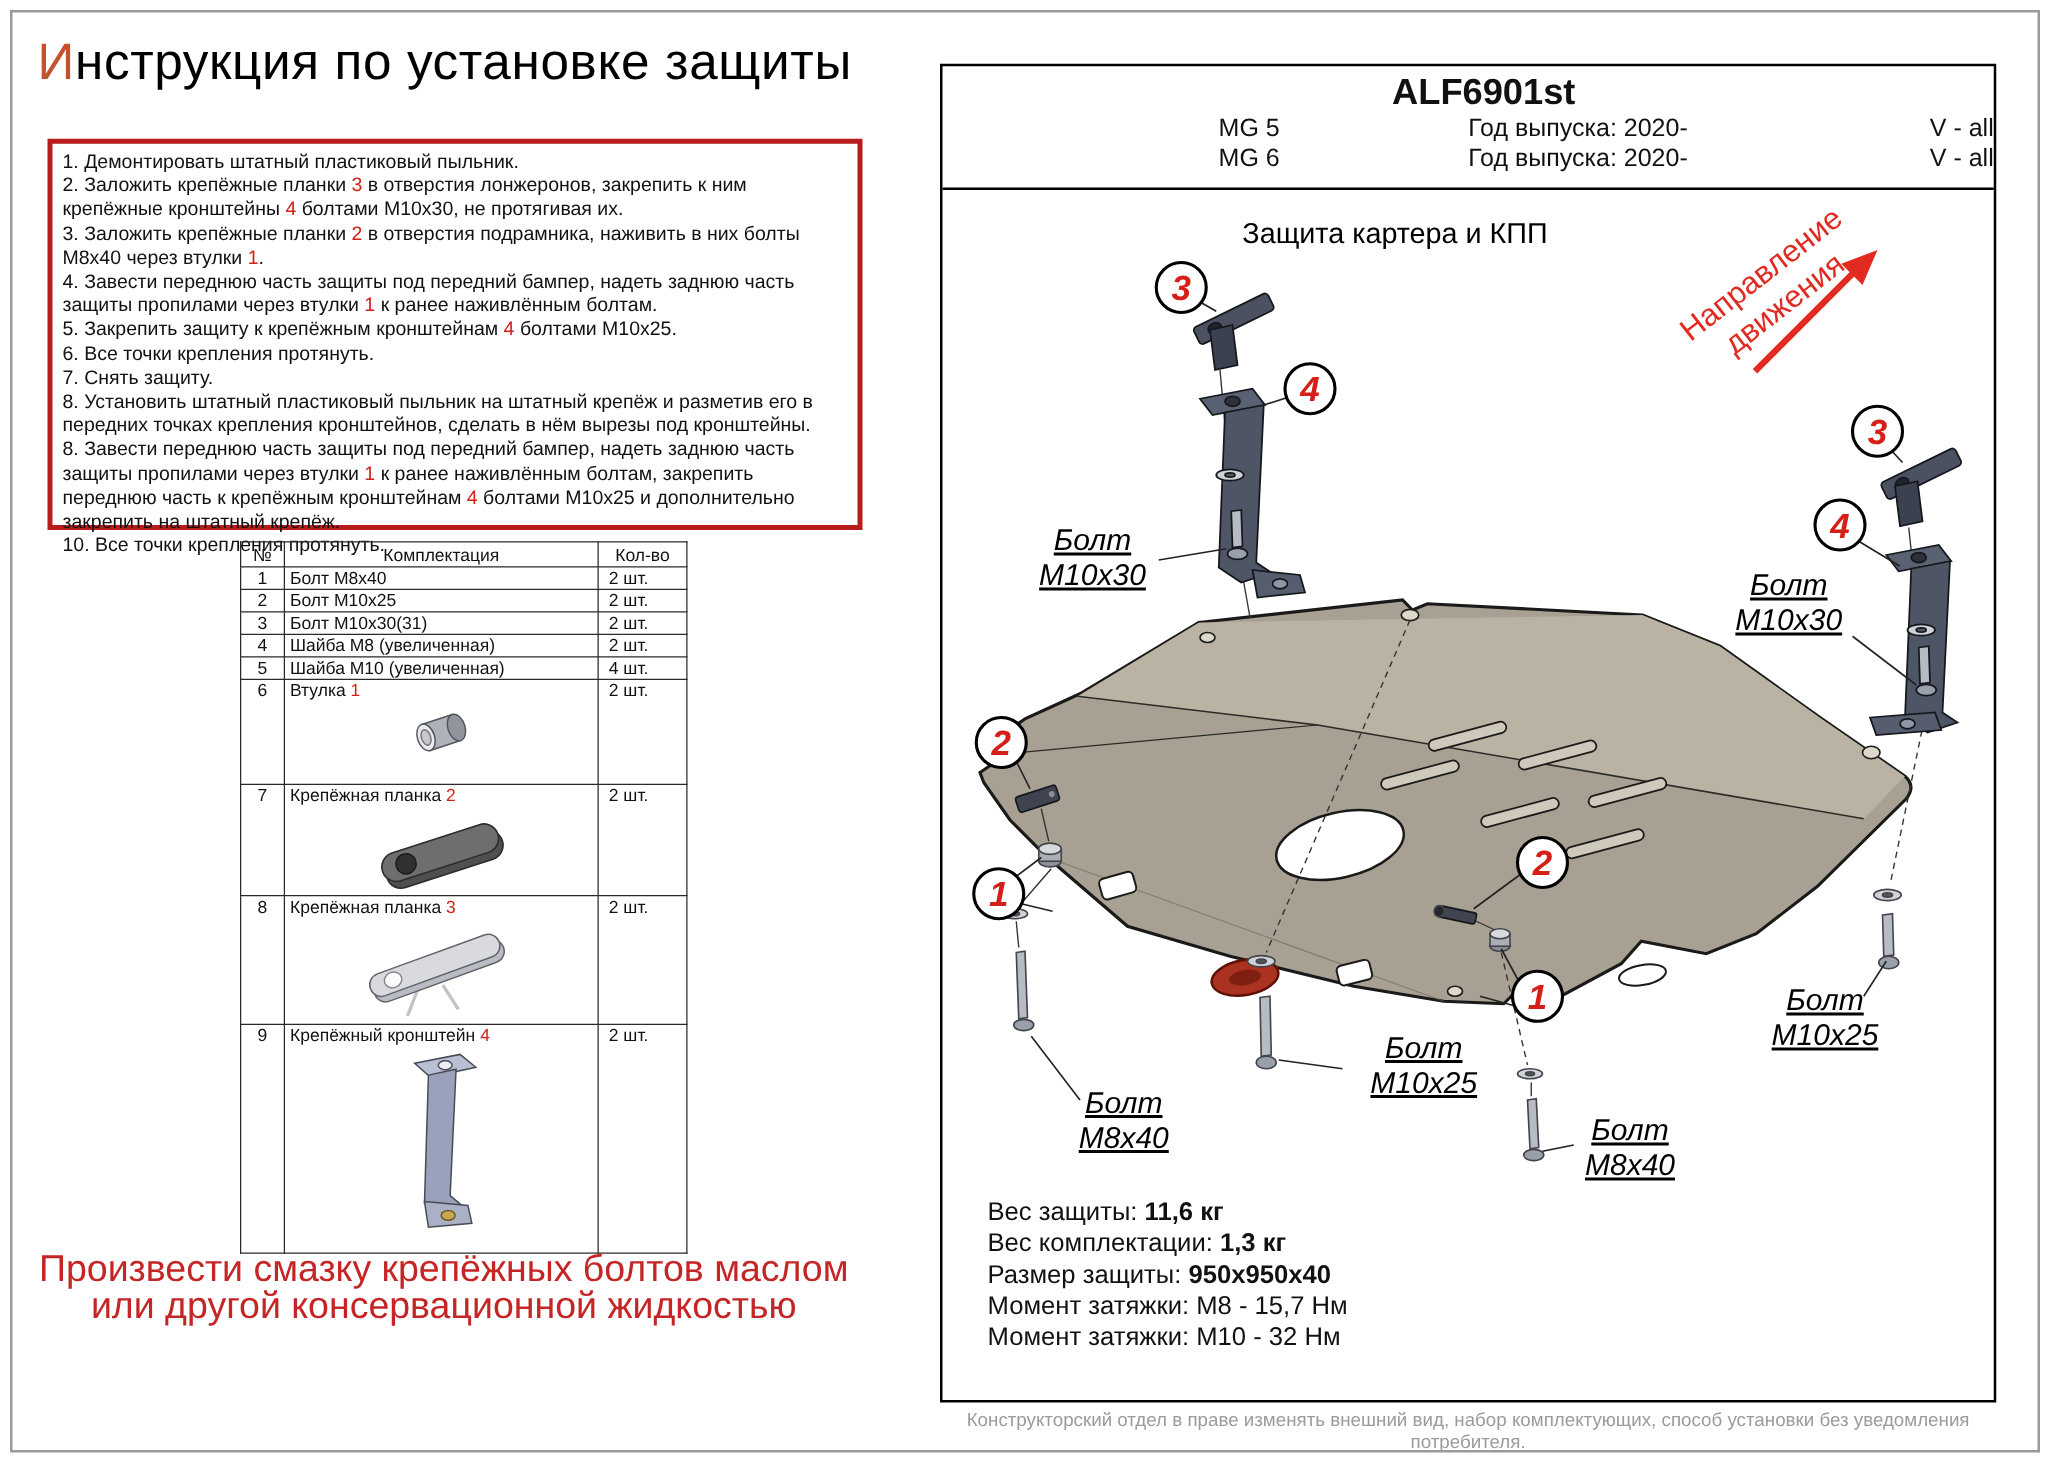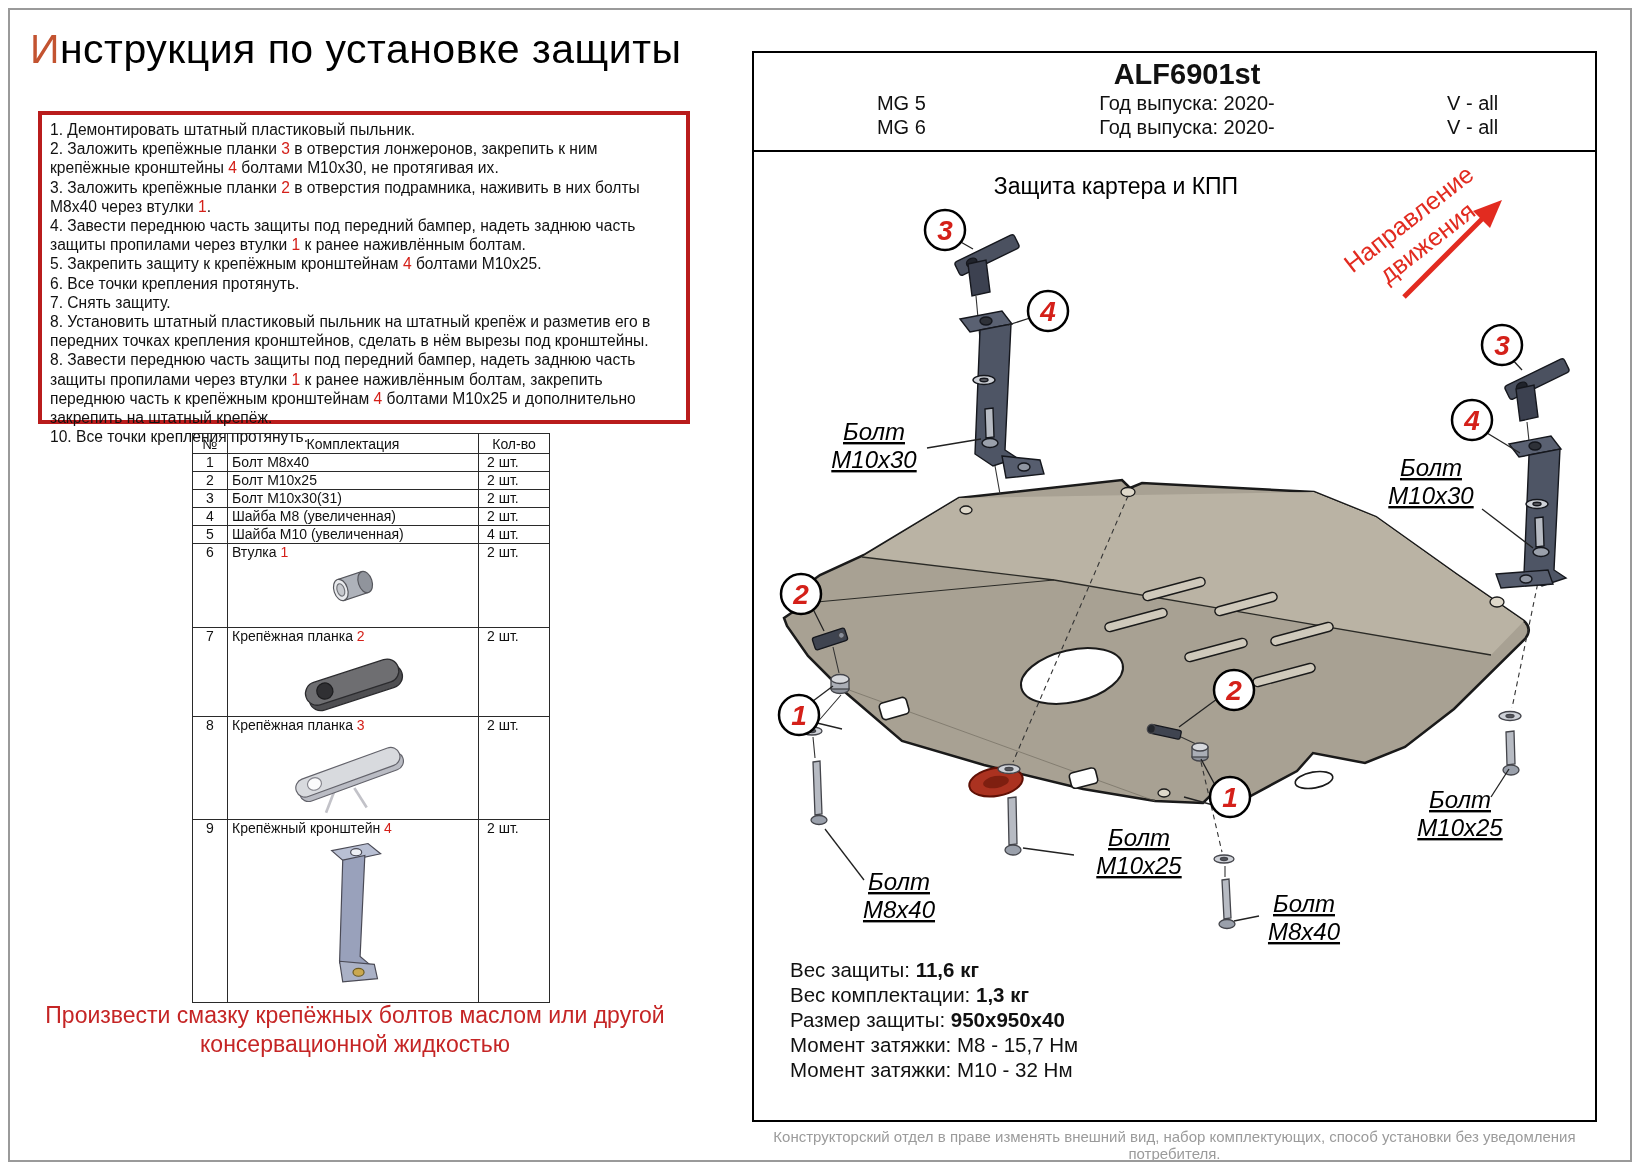--- a/index.html
+++ b/index.html
@@ -17,29 +17,29 @@
   .parts{position:absolute;left:192px;top:433px;border-collapse:collapse;
          font-size:14px;}
   .parts th,.parts td{border:1.6px solid #2a2a2a;padding:0 4px;vertical-align:top;}
   .parts th{height:19px;font-weight:400;text-align:center;vertical-align:middle;}
   .parts td{height:17px;line-height:16px;}
   .parts td.num{width:26px;text-align:center;}
   .parts td.name{width:242px;text-align:left;}
   .parts td.qty{width:58px;text-align:left;padding-left:8px;}
   .part-img{display:flex;justify-content:center;align-items:center;margin-top:2px;}
   .lube-note{position:absolute;left:25px;top:1001px;width:660px;text-align:center;
-             font-size:23px;line-height:29px;color:#c52525;}
+             font-size:30px;line-height:29px;color:#c52525;}
   .right-box{position:absolute;left:752px;top:51px;width:845px;height:1071px;
              border:2.5px solid #000;box-sizing:border-box;}
   .prod-header{height:99px;border-bottom:2.5px solid #000;box-sizing:border-box;
                padding-top:4px;padding-left:25px;}
   .prod-code{text-align:center;font-size:29px;font-weight:700;line-height:34px;}
   .prod-row{display:grid;grid-template-columns:30% 40% 30%;font-size:20px;
             line-height:24px;}
-  .prod-row span{text-align:center;}
+  .prod-row span{text-align:right;}
   .diagram{position:absolute;left:0;top:99px;width:840px;height:967px;}
   svg text{font-family:"Liberation Sans",sans-serif;}
   .dtitle{font-size:23px;fill:#000;}
   .dir-text{font-size:25px;fill:#e22b20;}
   .callout-num{font-size:28px;font-style:italic;font-weight:700;fill:#d42019;}
   .dlabel{font-size:24px;font-style:italic;fill:#000;text-decoration:underline;}
   .specs{position:absolute;left:36px;top:904px;font-size:20.5px;line-height:25px;}
   .specs b{font-weight:700;}
   .footer{position:absolute;left:752px;top:1128px;width:845px;text-align:center;
           font-size:15px;color:#9b9b9b;}

